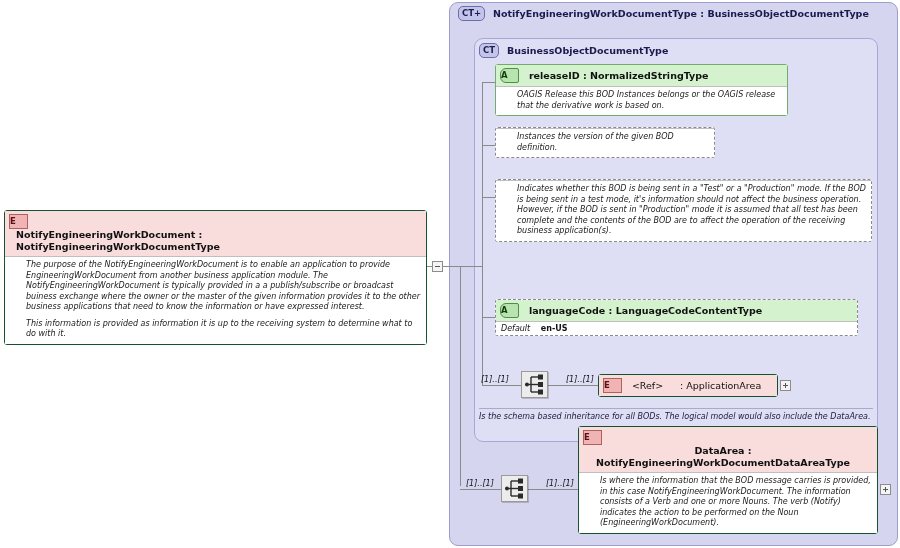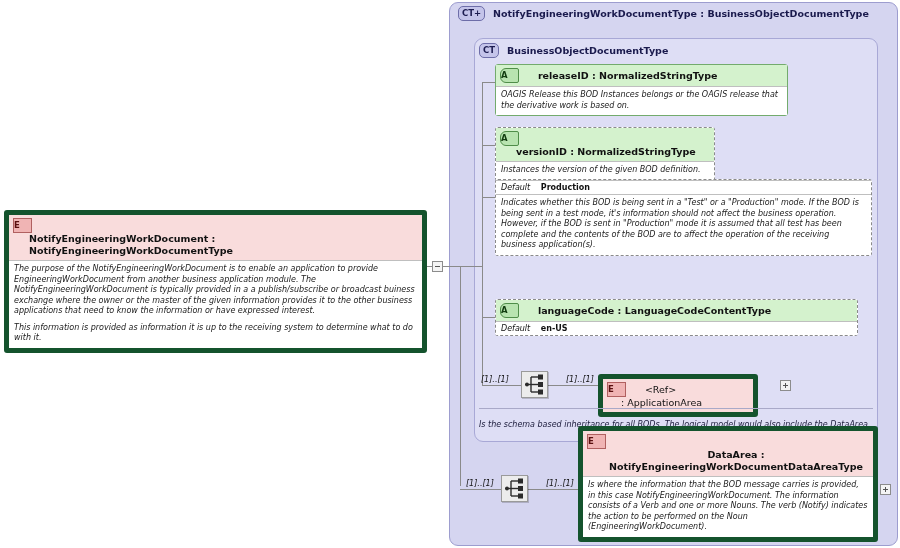--- a/index.html
+++ b/index.html
@@ -50,33 +50,33 @@
     display:inline-block;vertical-align:middle;margin-left:5px;
     font-weight:bold;font-size:9.5px;color:#1a1a4d;
   }
 
   
   .node{
     background:#fff;border-radius:3px;
   }
   .node.attr{border:1px solid #73ab6d;}
   .node.attr.optional{border:1px dashed #8a8a8a;}
-  .node.elem{border:5px solid #14532d;}
+  .node.elem{border:1px solid #14532d;}
   .node .head{
     padding:3px 4px 3px 4px;
   }
   .node.attr .head{background:#d4f2cd;}
   .node.elem .head{background:#f9dcdc;}
   .node .head .lbl{
-    display:inline-block;vertical-align:middle;margin-left:16px;
+    display:inline-block;vertical-align:middle;margin-left:7px;
     font-weight:bold;font-size:9.5px;color:#111;line-height:12px;
   }
   .node .body{
     background:#fff;border-top:1px solid #bfbfbf;
-    padding:3px 5px 4px 5px;font-style:italic;font-size:8px;
+    padding:3px 5px 4px 21px;font-style:italic;font-size:8px;
     line-height:10.5px;color:#1a1a1a;
   }
   .node .defrow{
     background:#fff;border-top:1px solid #bfbfbf;
     padding:2px 5px;font-size:8px;
   }
   .node .defrow .dk{font-style:italic;color:#111;}
   .node .defrow .dv{font-weight:bold;margin-left:8px;color:#111;}
   .node .body p{margin:0 0 6px 0;}
   .node .body p:last-child{margin-bottom:0;}
@@ -84,33 +84,33 @@
   #n-releaseid{left:495px;top:64px;width:293px;}
   #n-versionid{left:495px;top:127px;width:220px;}
   #n-sysenv{left:495px;top:179px;width:377px;}
   #n-langcode{left:495px;top:299px;width:363px;}
 
   
   #n-root{left:4px;top:210px;width:423px;}
   #n-root .head .lbl{width:390px;}
 
   
-  #n-apparea{left:598px;top:374px;width:160px;}
+  #n-apparea{left:598px;top:374px;width:180px;}
   #n-apparea .head .lbl{font-weight:normal;}
   #n-apparea .head .reftag{font-weight:normal;}
   #n-apparea .head .reftype{font-weight:normal;margin-left:14px;}
 
   
   #n-dataarea{left:578px;top:426px;width:300px;}
   #n-dataarea .head .lbl{width:266px;text-align:center;}
 
   
   #inherit-note{
     left:479px;top:408px;width:394px;
-    border-top:1px solid #a9a9c8;padding-top:11px;
+    border-top:1px solid #a9a9c8;padding-top:3px;
     font-style:italic;font-size:8px;line-height:10.5px;color:#1a1a3a;
   }
 
   
   .seq{
     width:27px;height:27px;background:#ececec;
     border:1px solid #9a9a9a;box-shadow:1px 1px 0 rgba(0,0,0,.18);
   }
   #seq-1{left:521px;top:371px;}
   #seq-2{left:501px;top:475px;}
@@ -187,32 +187,24 @@
 
 <div class="abs node attr" id="n-releaseid">
   <div class="head">
     <span class="badge badge-a">A</span>
     <span class="lbl">releaseID : NormalizedStringType</span>
   </div>
   <div class="body">OAGIS Release this BOD Instances belongs or the OAGIS release that the derivative work is based on.</div>
 </div>
 
 <div class="abs node attr optional" id="n-versionid">
-  <div class="head">
-    <span class="badge badge-a">A</span>
-    <span class="lbl">versionID : NormalizedStringType</span>
-  </div>
   <div class="body">Instances the version of the given BOD definition.</div>
 </div>
 
 <div class="abs node attr optional" id="n-sysenv">
-  <div class="defrow">
-    <span class="dk">Default</span>
-    <span class="dv">Production</span>
-  </div>
   <div class="body">Indicates whether this BOD is being sent in a "Test" or a "Production" mode. If the BOD is being sent in a test mode, it's information should not affect the business operation. However, if the BOD is sent in "Production" mode it is assumed that all test has been complete and the contents of the BOD are to affect the operation of the receiving business application(s).</div>
 </div>
 
 <div class="abs node attr optional" id="n-langcode">
   <div class="head">
     <span class="badge badge-a">A</span>
     <span class="lbl">languageCode : LanguageCodeContentType</span>
   </div>
   <div class="defrow">
     <span class="dk">Default</span>

